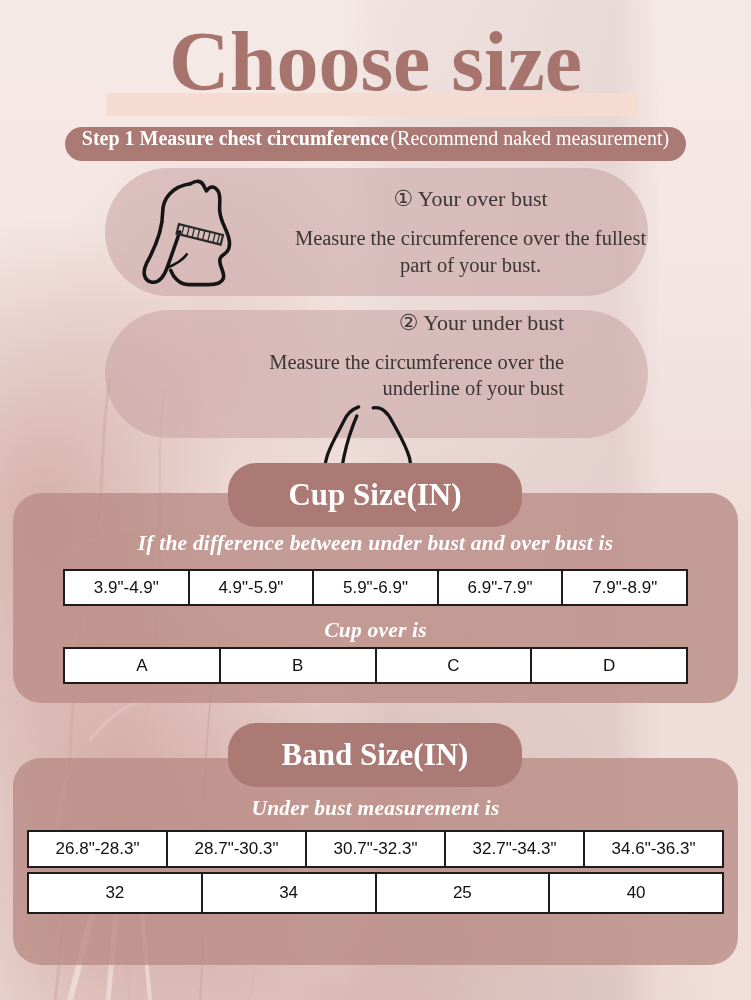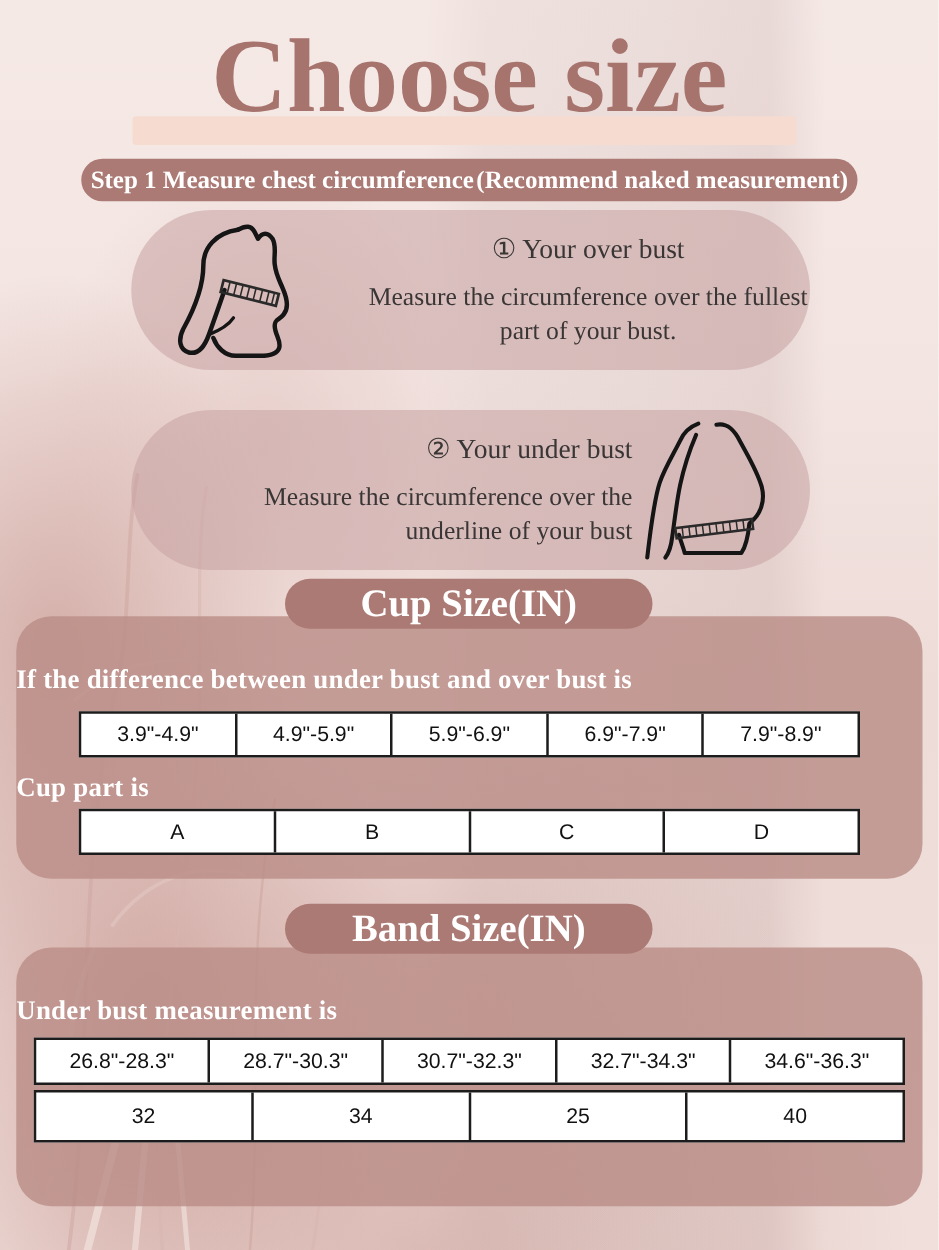--- a/index.html
+++ b/index.html
@@ -29,59 +29,60 @@
     position:absolute;left:106px;top:93px;width:531px;height:23px;
     background:#f5dbd0;border-radius:3px;
   }
   .page-title{
     position:absolute;left:0;top:14px;width:751px;text-align:center;
     font-size:84px;font-weight:bold;color:#a7736d;letter-spacing:0px;line-height:96px;margin:0;
   }
   
   .step-banner{
     position:absolute;left:65px;top:127px;width:621px;height:34px;border-radius:17px;
-    background:#ac7a74;color:#fff;display:flex;align-items:center;justify-content:center;
+    background:#ac7a74;color:#fff;display:flex;align-items:flex-start;justify-content:center;
     font-size:20px;white-space:nowrap;
   }
   .step-banner .b{font-weight:bold;}
-  .step-banner .n{font-weight:bold;margin-left:2px;}
+  .step-banner .n{font-weight:normal;margin-left:2px;}
   
   .pill-section{
     position:absolute;left:105px;width:543px;height:128px;border-radius:64px;
     background:rgba(199,162,162,.55);display:flex;align-items:center;
   }
   .pill-one{top:168px;}
-  .pill-two{top:328px;}
+  .pill-two{top:310px;flex-direction:column;}
   .fig{flex:0 0 auto;}
   .pill-one .fig{margin-left:30px;}
   .pill-two .fig{margin-right:24px;}
   .pill-text{color:#3a3635;}
   .pill-one .pill-text{margin-left:42px;width:370px;text-align:center;}
   .pill-two .pill-text{flex:1;text-align:right;padding-left:30px;}
   .pill-head{font-size:22px;margin:0 0 13px 0;}
   .pill-two .pill-head{padding-right:0px;}
   .pill-body{font-size:20.5px;line-height:1.28;margin:0;}
   .pill-two .pill-body{width:345px;margin-left:auto;}
   
   .panel{
     position:absolute;left:13px;width:725px;border-radius:28px;
     background:rgba(187,142,136,.82);
   }
   .panel-cup{top:493px;height:210px;}
   .panel-band{top:758px;height:207px;}
   .pill-btn{
-    position:absolute;left:228px;width:294px;height:40px;border-radius:28px;
+    position:absolute;left:228px;width:294px;height:64px;border-radius:28px;
     background:#ac7a74;color:#fff;font-size:31px;font-weight:bold;
     display:flex;align-items:center;justify-content:center;z-index:3;
   }
   .pill-btn-cup{top:463px;}
   .pill-btn-band{top:723px;}
   .panel-heading{
-    color:#fff;font-weight:bold;font-size:21.5px;text-align:left;margin:0;line-height:24px;
+    color:#fff;font-weight:bold;font-size:21.5px;text-align:center;margin:0;line-height:24px;
     letter-spacing:.2px;
+    font-style:italic;
   }
   .panel-cup .panel-heading:first-child{padding-top:38px;}
   .panel-band .panel-heading:first-child{padding-top:38px;}
   
   .tbl{
     display:flex;background:#fff;border:2px solid #1c1c1c;box-sizing:border-box;
     font-family:"Liberation Sans","DejaVu Sans",sans-serif;color:#111;
   }
   .tbl .cell{
     flex:1;display:flex;align-items:center;justify-content:center;
@@ -191,21 +192,21 @@
   <div class="pill-btn pill-btn-cup">Cup Size(IN)</div>
   <div class="panel panel-cup">
     <p class="panel-heading">If the difference between under bust and over bust is</p>
     <div class="tbl tbl-cup mt14">
       <div class="cell">3.9"-4.9"</div>
       <div class="cell">4.9"-5.9"</div>
       <div class="cell">5.9"-6.9"</div>
       <div class="cell">6.9"-7.9"</div>
       <div class="cell">7.9"-8.9"</div>
     </div>
-    <p class="panel-heading mt12">Cup part is</p>
+    <p class="panel-heading mt12">Cup over is</p>
     <div class="tbl tbl-cup mt5">
       <div class="cell">A</div>
       <div class="cell">B</div>
       <div class="cell">C</div>
       <div class="cell">D</div>
     </div>
   </div>
 
   <div class="pill-btn pill-btn-band">Band Size(IN)</div>
   <div class="panel panel-band">

